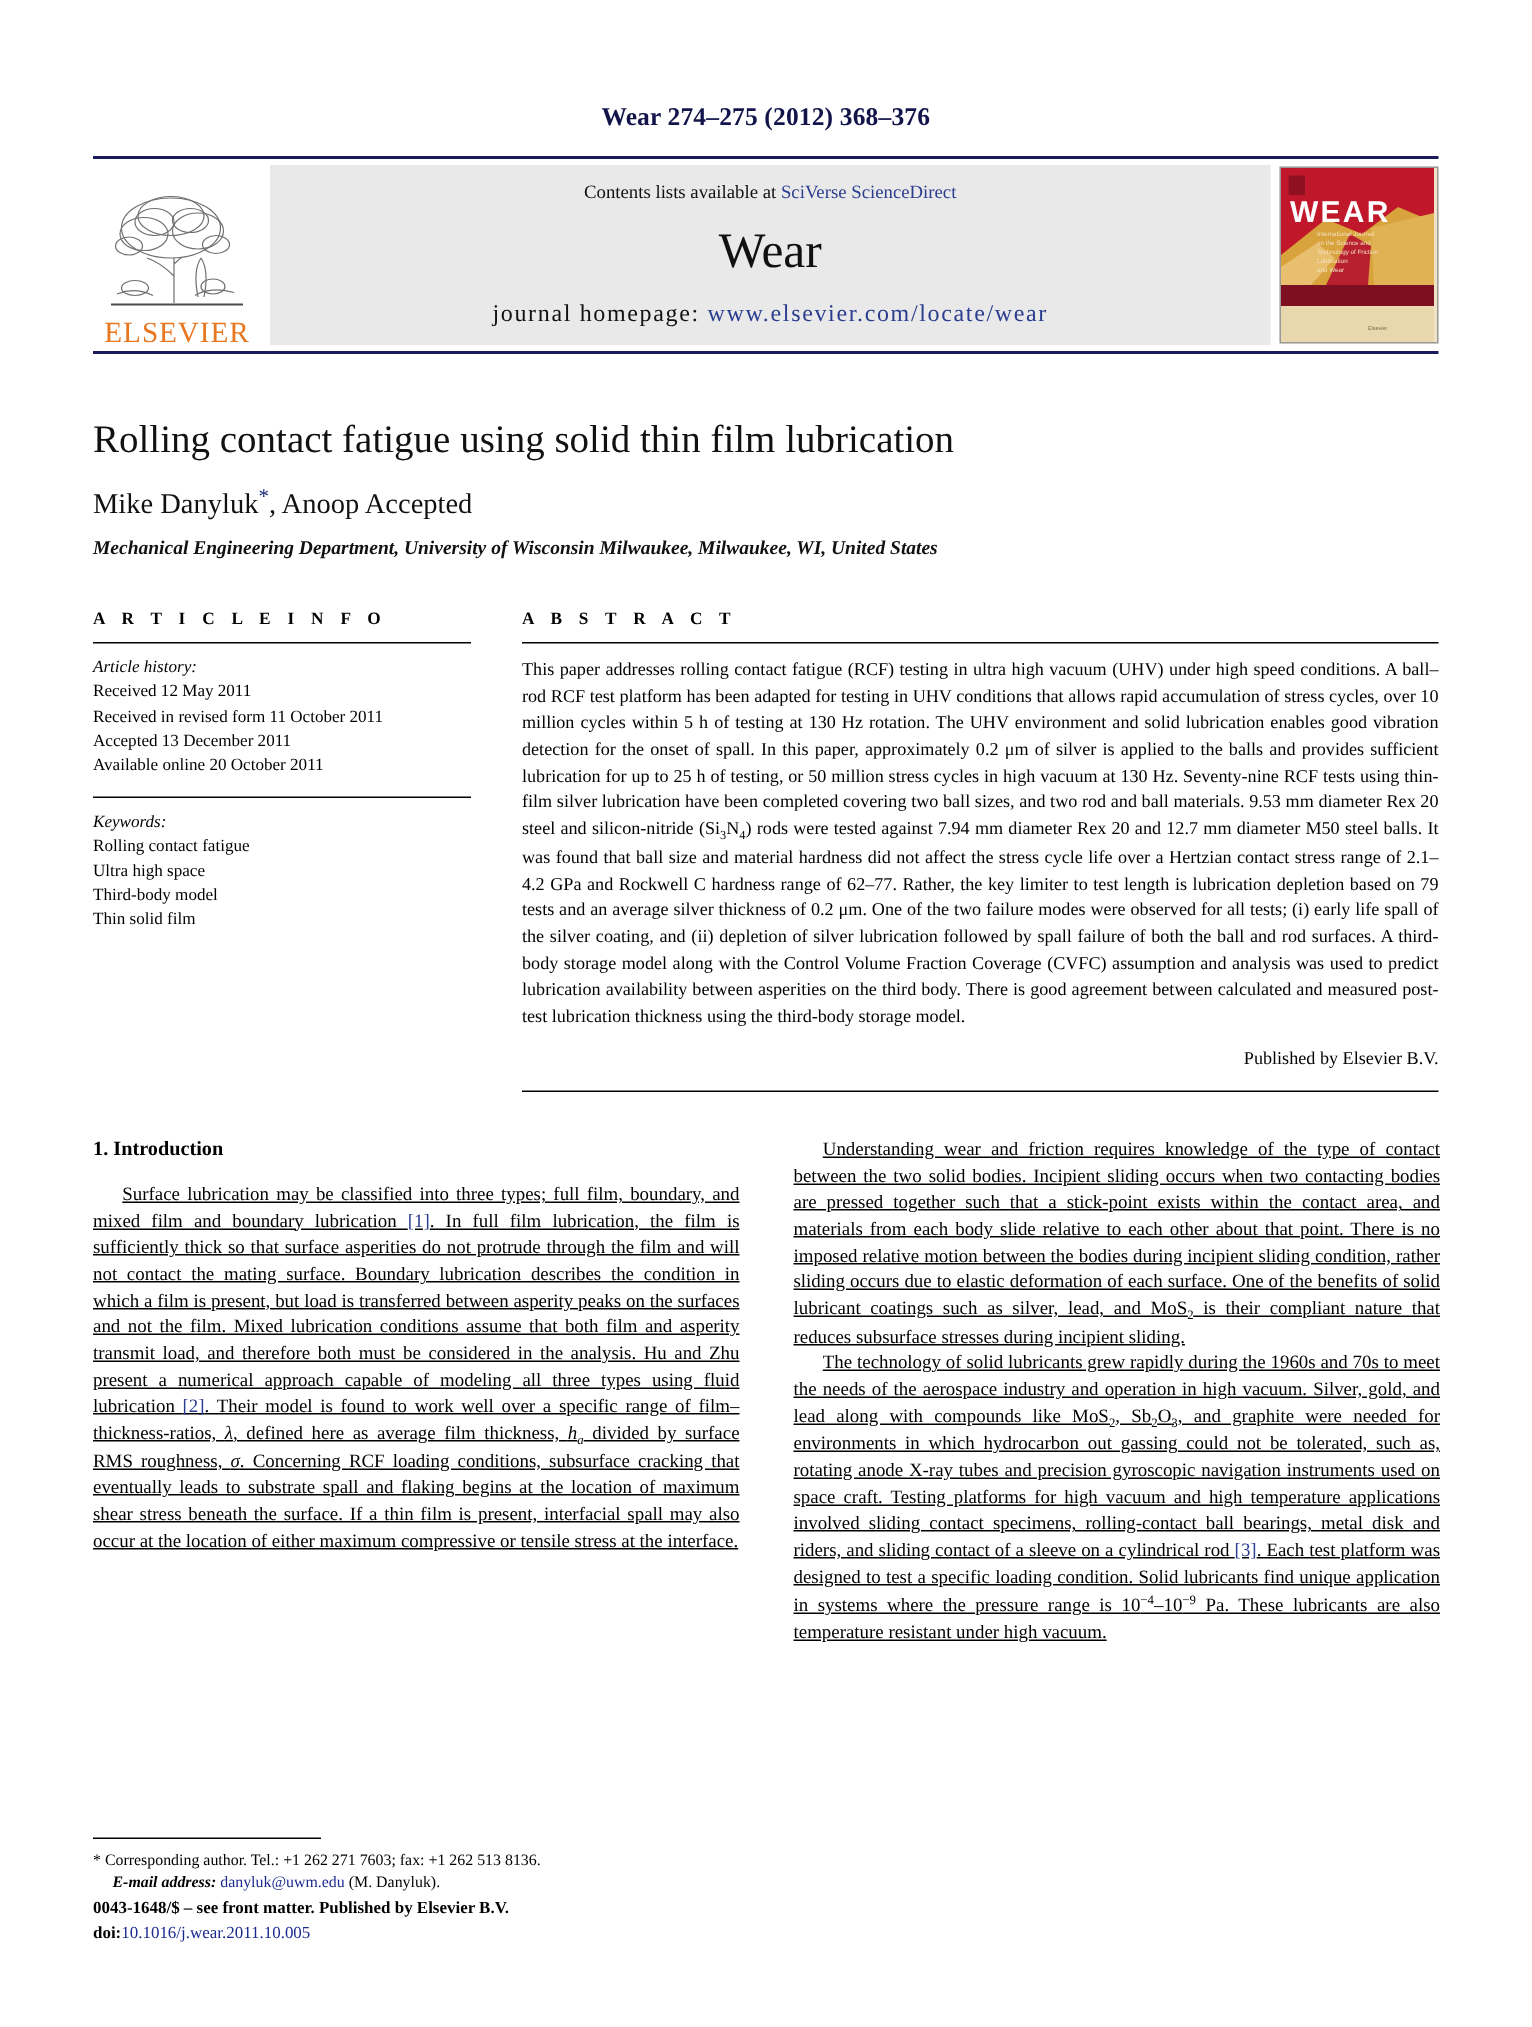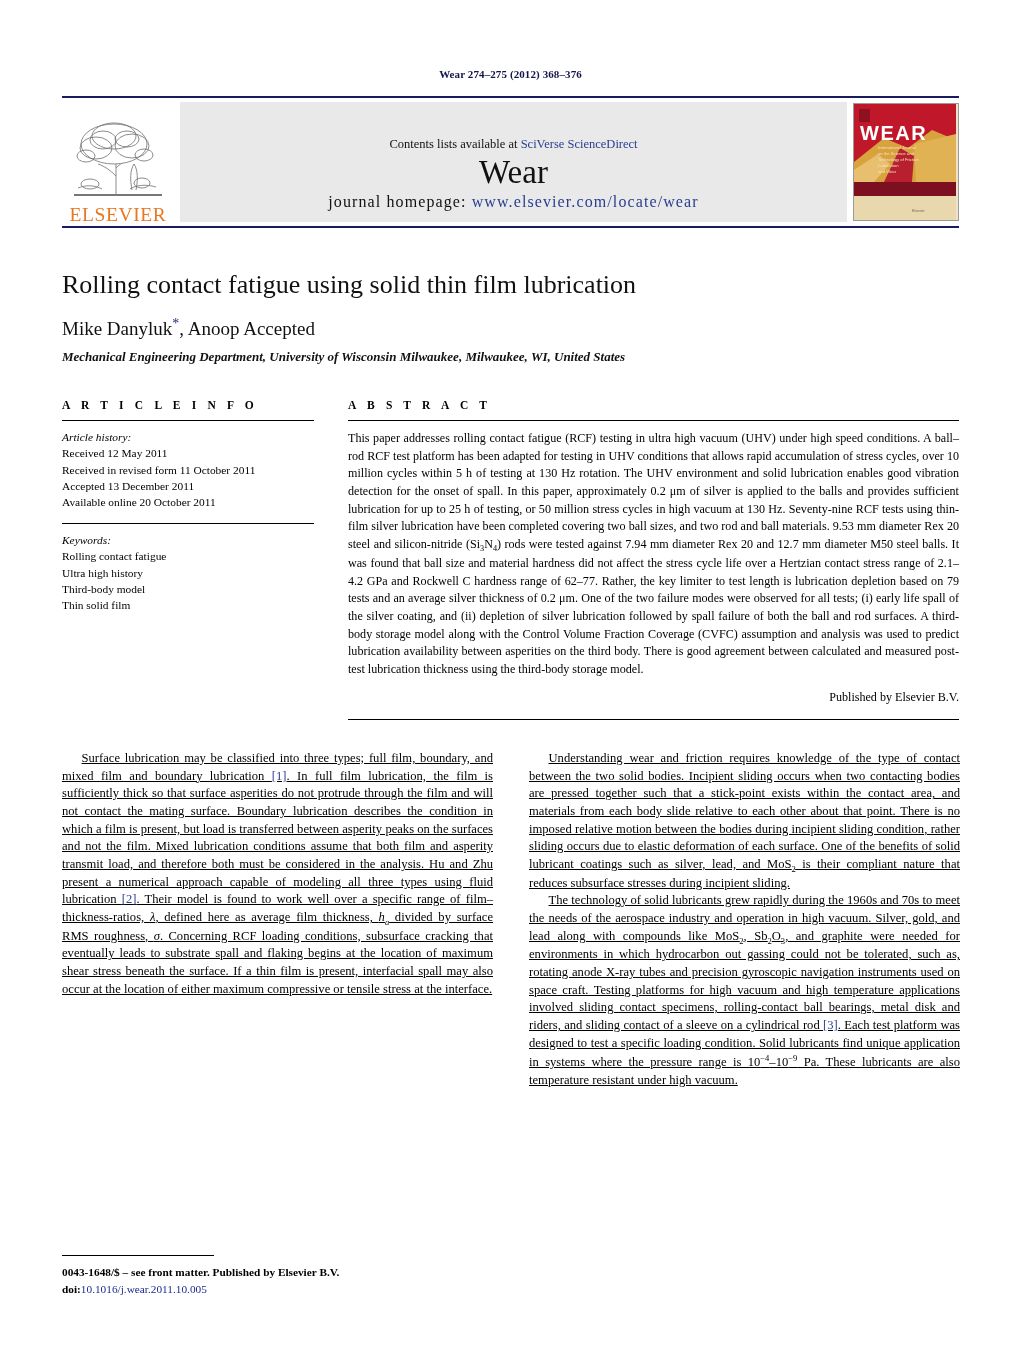--- a/index.html
+++ b/index.html
@@ -19,21 +19,21 @@
     width: 1021px;
     height: 1351px;
     position: relative;
     box-sizing: border-box;
     padding: 0 62px;
   }
 
   
   .running-head {
     text-align: center;
-    font-size: 11px;
+    font-size: 17px;
     font-weight: bold;
     color: #12144a;
     padding-top: 68px;
     letter-spacing: 0.1px;
   }
 
   
   .masthead {
     margin-top: 16px;
     border-top: 2.2px solid #1a1a5e;
@@ -69,21 +69,20 @@
     display: flex;
     flex-direction: column;
     align-items: center;
     justify-content: space-between;
     padding: 11px 0 11px 0;
     box-sizing: border-box;
   }
   .contents-line {
     font-size: 12.5px;
     color: #111;
-    margin-top: 24px;
   }
   .contents-line .sd { color: #2a3d8f; }
   .journal-title {
     font-size: 33px;
     line-height: 1;
     color: #111;
     font-weight: normal;
   }
   .homepage-line {
     font-size: 16px;
@@ -296,51 +295,58 @@
         <div class="ital">Article history:</div>
         <div>Received 12 May 2011</div>
         <div>Received in revised form 11 October 2011</div>
         <div>Accepted 13 December 2011</div>
         <div>Available online 20 October 2011</div>
       </div>
       <div class="rule kw-rule"></div>
       <div class="info-group">
         <div class="ital">Keywords:</div>
         <div>Rolling contact fatigue</div>
-        <div>Ultra high history</div>
+        <div>Ultra high space</div>
         <div>Third-body model</div>
         <div>Thin solid film</div>
       </div>
     </div>
 
     <div class="col-abstract">
       <div class="sec-label">A B S T R A C T</div>
       <div class="rule"></div>
       <div class="abstract-body">
         <p><span>This paper addresses rolling contact fatigue (RCF) testing in ultra high vacuum (UHV) under high speed conditions. A ball–rod RCF test platform has been adapted for testing in UHV conditions that allows rapid accumulation of stress cycles, over 10 million cycles within 5 h of testing at 130 Hz rotation. The UHV environment and solid lubrication enables good vibration detection for the onset of spall. In this paper, approximately 0.2 </span><span>μ</span><span>m of silver is applied to the balls and provides sufficient lubrication for up to 25 h of testing, or 50 million stress cycles in high vacuum at 130 Hz. Seventy-nine RCF tests using thin-film silver lubrication have been completed covering two ball sizes, and two rod and ball materials. 9.53 mm diameter Rex 20 steel and silicon-nitride (Si</span><sub>3</sub><span>N</span><sub>4</sub><span>) rods were tested against 7.94 mm diameter Rex 20 and 12.7 mm diameter M50 steel balls. It was found that ball size and material hardness did not affect the stress cycle life over a Hertzian contact stress range of 2.1–4.2 GPa and Rockwell C hardness range of 62–77. Rather, the key limiter to test length is lubrication depletion based on 79 tests and an average silver thickness of 0.2 </span><span>μ</span><span>m. One of the two failure modes were observed for all tests; (i) early life spall of the silver coating, and (ii) depletion of silver lubrication followed by spall failure of both the ball and rod surfaces. A third-body storage model along with the Control Volume Fraction Coverage (CVFC) assumption and analysis was used to predict lubrication availability between asperities on the third body. There is good agreement between calculated and measured post-test lubrication thickness using the third-body storage model.</span></p>
         <div class="published-by">Published by Elsevier B.V.</div>
       </div>
       <div class="abs-bottom-rule"></div>
     </div>
   </div>
 
   <div class="body-cols">
 
     <div class="bcol">
+      <div class="section-heading">1.  Introduction</div>
       <p class="bodytext indent"><span>Surface lubrication may be classified into three types; full film, boundary, and mixed film and boundary lubrication </span><span class="cit">[1]</span><span>. In full film lubrication, the film is sufficiently thick so that surface asperities do not protrude through the film and will not contact the mating surface. Boundary lubrication describes the condition in which a film is present, but load is transferred between asperity peaks on the surfaces and not the film. Mixed lubrication conditions assume that both film and asperity transmit load, and therefore both must be considered in the analysis. Hu and Zhu present a numerical approach capable of modeling all three types using fluid lubrication </span><span class="cit">[2]</span><span>. Their model is found to work well over a specific range of film–thickness-ratios, </span><span style="font-style:italic">λ</span><span>, defined here as average film thickness, </span><span style="font-style:italic">h</span><sub style="font-style:italic">a</sub><span> divided by surface RMS roughness, </span><span style="font-style:italic">σ</span><span>. Concerning RCF loading conditions, subsurface cracking that eventually leads to substrate spall and flaking begins at the location of maximum shear stress beneath the surface. If a thin film is present, interfacial spall may also occur at the location of either maximum compressive or tensile stress at the interface.</span></p>
     </div>
 
     <div class="bcol">
       <p class="bodytext indent"><span>Understanding wear and friction requires knowledge of the type of contact between the two solid bodies. Incipient sliding occurs when two contacting bodies are pressed together such that a stick-point exists within the contact area, and materials from each body slide relative to each other about that point. There is no imposed relative motion between the bodies during incipient sliding condition, rather sliding occurs due to elastic deformation of each surface. One of the benefits of solid lubricant coatings such as silver, lead, and MoS</span><sub>2</sub><span> is their compliant nature that reduces subsurface stresses during incipient sliding.</span></p>
       <p class="bodytext indent"><span>The technology of solid lubricants grew rapidly during the 1960s and 70s to meet the needs of the aerospace industry and operation in high vacuum. Silver, gold, and lead along with compounds like MoS</span><sub>2</sub><span>, Sb</span><sub>2</sub><span>O</span><sub>3</sub><span>, and graphite were needed for environments in which hydrocarbon out gassing could not be tolerated, such as, rotating anode X-ray tubes and precision gyroscopic navigation instruments used on space craft. Testing platforms for high vacuum and high temperature applications involved sliding contact specimens, rolling-contact ball bearings, metal disk and riders, and sliding contact of a sleeve on a cylindrical rod </span><span class="cit">[3]</span><span>. Each test platform was designed to test a specific loading condition. Solid lubricants find unique application in systems where the pressure range is 10</span><sup>−4</sup><span>–10</span><sup>−9</sup><span> Pa. These lubricants are also temperature resistant under high vacuum.</span></p>
     </div>
   </div>
 
   <div class="footer-left">
     <div class="foot-rule"></div>
+    <div class="footnote">
+      <span>*</span><span> Corresponding author. Tel.: +1 262 271 7603; fax: +1 262 513 8136.</span><br>
+      <span class="em">E-mail address:</span>
+      <span class="mail">danyluk@uwm.edu</span>
+      <span>(M. Danyluk).</span>
+    </div>
   </div>
 
   <div class="imprint">
     <div>0043-1648/$ – see front matter. Published by Elsevier B.V.</div>
     <div><span>doi:</span><span class="doi">10.1016/j.wear.2011.10.005</span></div>
   </div>
 
 </div>
 
 </body></html>

